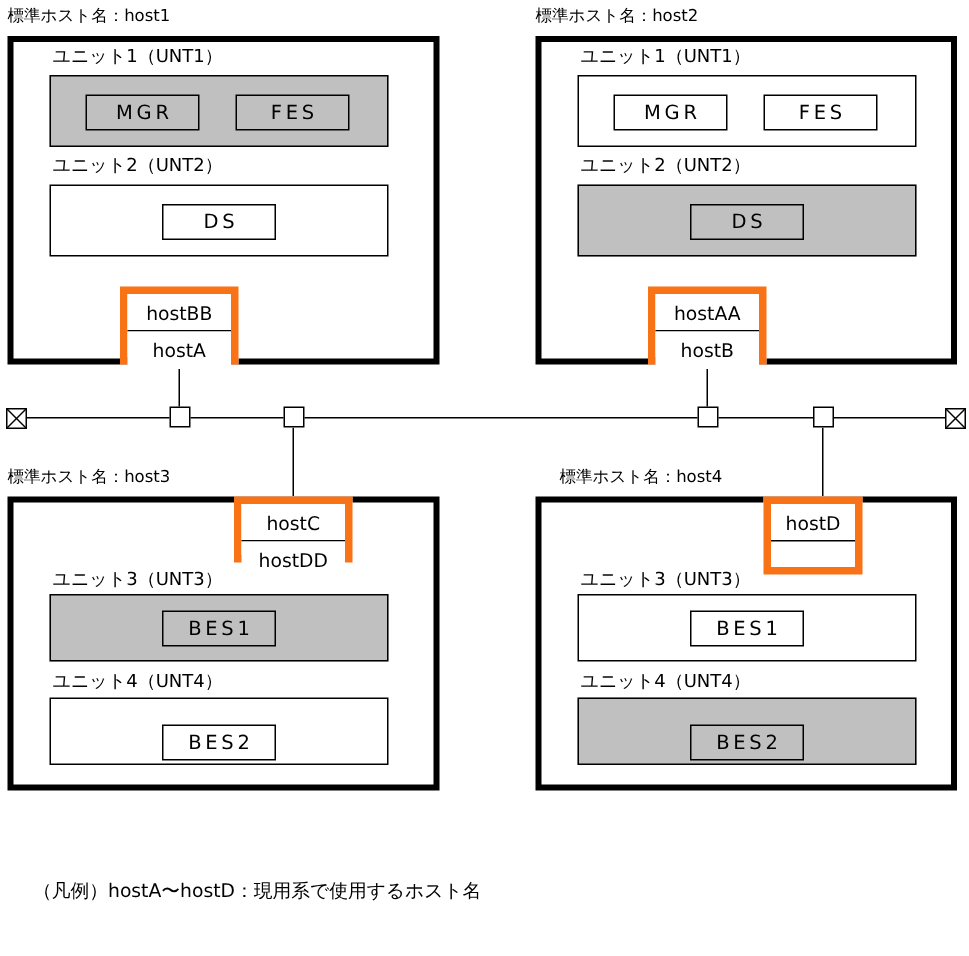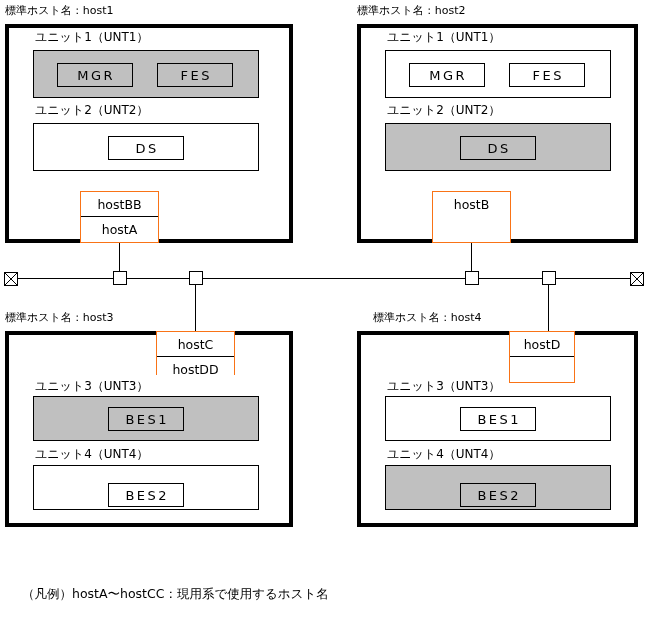--- a/index.html
+++ b/index.html
@@ -67,21 +67,21 @@
     font-size: 13px;
     letter-spacing: 2.5px;
     color: #000;
     text-indent: 2.5px;
     text-align: center;
   }
 
   
   .hostname-pair {
     position: absolute;
-    border: 1px solid #f97316;
+    border: 5px solid #f97316;
     box-sizing: border-box;
     background: #ffffff;
     z-index: 5;
   }
   .hostname-cell {
     height: 25px;
     box-sizing: border-box;
     display: flex;
     align-items: center;
     justify-content: center;
@@ -160,20 +160,21 @@
   <div class="unit-label" style="left:387px; top:31px;">ユニット1（UNT1）</div>
   <div class="unit-box" style="left:385px; top:50px; width:226px; height:48px;"></div>
   <div class="proc-box" style="left:409px; top:63px; width:76px; height:24px;">MGR</div>
   <div class="proc-box" style="left:509px; top:63px; width:76px; height:24px;">FES</div>
 
   <div class="unit-label" style="left:387px; top:104px;">ユニット2（UNT2）</div>
   <div class="unit-box shaded" style="left:385px; top:123px; width:226px; height:48px;"></div>
   <div class="proc-box" style="left:460px; top:136px; width:76px; height:24px;">DS</div>
 
   <div class="hostname-pair" style="left:432px; top:191px; width:79px; height:52px;">
+    <div class="hostname-cell top">hostAA</div>
     <div class="hostname-cell">hostB</div>
   </div>
 
   <div class="bus-line" style="left:14px; top:278px; width:619px;"></div>
 
   <div class="bus-term" style="left:4px; top:271px;">
     <svg width="14" height="14" viewBox="0 0 14 14">
       <rect x="0.5" y="0.5" width="13" height="13" fill="#fff" stroke="#000" stroke-width="1"></rect>
       <line x1="0.5" y1="0.5" x2="13.5" y2="13.5" stroke="#000" stroke-width="1"></line>
       <line x1="13.5" y1="0.5" x2="0.5" y2="13.5" stroke="#000" stroke-width="1"></line>
@@ -224,19 +225,19 @@
 
   <div class="unit-label" style="left:387px; top:380px;">ユニット3（UNT3）</div>
   <div class="unit-box" style="left:385px; top:396px; width:226px; height:45px;"></div>
   <div class="proc-box" style="left:460px; top:407px; width:76px; height:24px;">BES1</div>
 
   <div class="unit-label" style="left:387px; top:448px;">ユニット4（UNT4）</div>
   <div class="unit-box shaded" style="left:385px; top:465px; width:226px; height:45px;"></div>
   <div class="proc-box" style="left:460px; top:483px; width:76px; height:24px;">BES2</div>
 
   <div class="legend" style="left:22px; top:551px;">
-    <div class="legend-row"><span>（凡例）</span><span>hostA〜hostCC：現用系で使用するホスト名</span></div>
+    <div class="legend-row"><span>（凡例）</span><span>hostA〜hostD：現用系で使用するホスト名</span></div>
     <div class="legend-row" style="padding-left:57px;"></div>
     
     
   </div>
 
 </div>
 
 </body></html>

